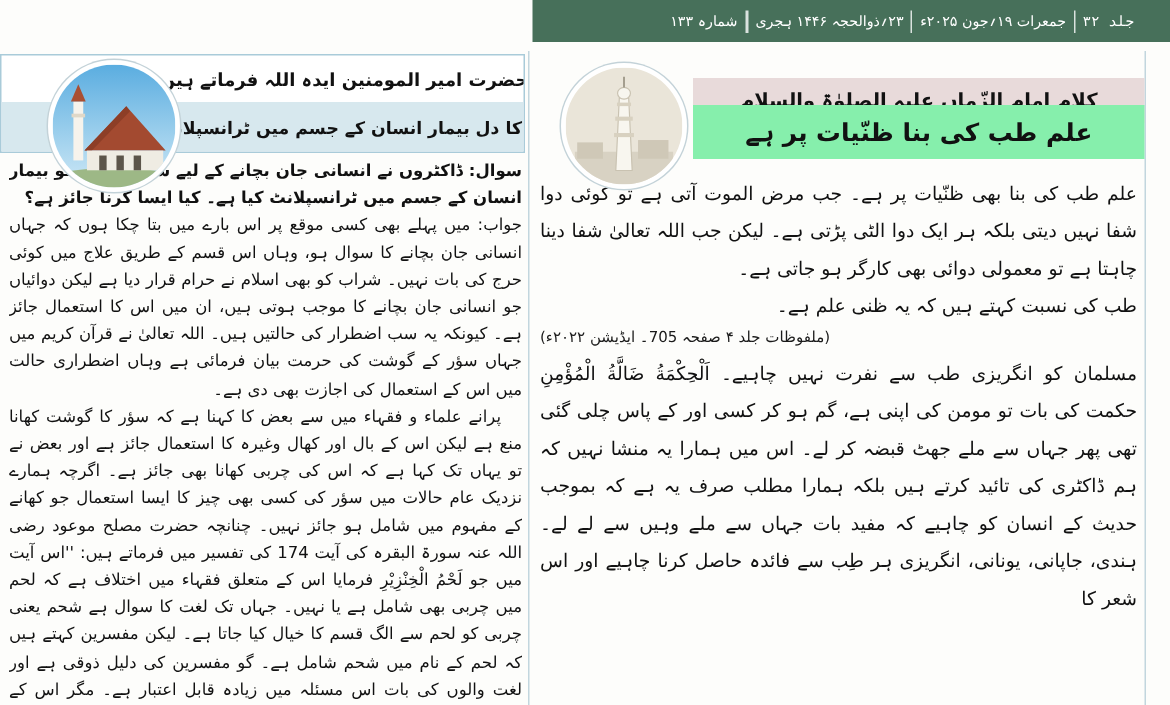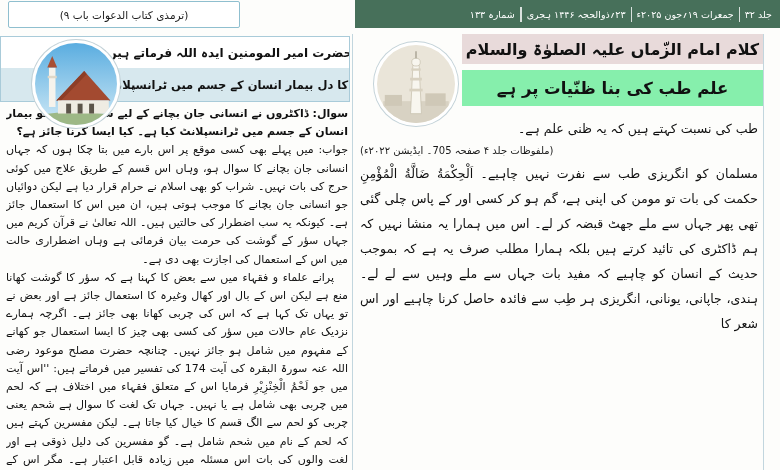--- a/index.html
+++ b/index.html
@@ -18,21 +18,21 @@
     display:flex;align-items:center;justify-content:center;
     direction:rtl;font-size:10.5px;color:#1a1a1a;
   }
   .green-bar{
     position:absolute;left:355px;top:0;width:425px;height:28px;
     background:#47705a;color:#fff;
     display:flex;flex-direction:row;align-items:center;direction:rtl;
     font-size:9.5px;overflow:hidden;white-space:nowrap;
   }
   .d-item{padding:0 5px;flex:0 0 auto;}
-  .d-item.first{padding-right:8px;}
+  .d-item.first{padding-right:24px;font-family:Liberation Mono, monospace;}
   .d-sep{width:1px;height:15px;background:rgba(255,255,255,.8);flex:0 0 auto;}
 
   
   .divider-mid{position:absolute;left:352px;top:34px;width:1px;height:436px;background:#c2d6de;}
   .divider-right{position:absolute;left:763px;top:34px;width:1px;height:436px;background:#c2d6de;}
 
   
   .left-header{
     position:absolute;left:0;top:36px;width:350px;height:66px;
     border:1px solid #a9cbd9;background:#fff;box-sizing:border-box;
@@ -57,45 +57,42 @@
   .left-body{
     position:absolute;left:6px;top:105px;width:342px;height:365px;overflow:hidden;
     direction:rtl;text-align:justify;font-size:11px;line-height:18.2px;
   }
   .left-body p{margin:0;}
   .q-para{font-weight:bold;}
   .ans-indent{text-indent:14px;}
 
   
   .pink-band{
-    position:absolute;left:462px;top:34px;width:301px;height:30px;background:#e8dada;
+    position:absolute;left:462px;top:52px;width:301px;height:30px;background:#e8dada;
     display:flex;align-items:center;justify-content:center;
-    direction:rtl;font-weight:bold;font-size:16px;white-space:nowrap;overflow:hidden;
+    direction:rtl;font-weight:bold;font-size:13px;white-space:nowrap;overflow:hidden;
   }
   .light-band{
     position:absolute;left:462px;top:70px;width:301px;height:36px;background:#86efac;
     display:flex;align-items:center;justify-content:center;
     direction:rtl;font-weight:bold;font-size:16.5px;white-space:nowrap;overflow:hidden;
   }
   .right-body{
     position:absolute;left:360px;top:116px;width:398px;height:354px;overflow:hidden;
     direction:rtl;text-align:justify;font-size:12.5px;line-height:25px;
   }
   .right-body p{margin:0;}
   .r-ref{font-size:10px;text-align:left;line-height:20px;margin:3px 0 8px 0;color:#1a1a1a;}
   .r-closing{text-align:left;}
 </style>
 </head>
 <body>
 
 <div class="page">
 
-  <div class="citation-box">
-    <span>(ترمذی کتاب الدعوات باب ۹)</span>
-  </div>
 
   <div class="green-bar">
     <span class="d-item first">جلد ۳۲</span>
     <span class="d-sep"></span>
     <span class="d-item">جمعرات ۱۹؍جون ۲۰۲۵ء</span>
     <span class="d-sep"></span>
     <span class="d-item">۲۳؍ذوالحجہ ۱۴۴۶ ہجری</span>
     <span class="d-sep"></span>
     <span class="d-sep"></span>
     <span class="d-item">شمارہ ۱۳۳</span>
@@ -158,18 +155,19 @@
       <polygon points="43,88 57,88 54,26 46,26" fill="#f8f6ef" stroke="#c9c2b1" stroke-width="1"></polygon>
       <rect x="41.5" y="56" width="17" height="3.5" fill="#d8d1c0"></rect>
       <rect x="42.5" y="42" width="15" height="3.5" fill="#d8d1c0"></rect>
       <rect x="44" y="30" width="12" height="3" fill="#d8d1c0"></rect>
       <ellipse cx="50" cy="22" rx="5.5" ry="5" fill="#f8f6ef" stroke="#c9c2b1" stroke-width="1"></ellipse>
       <line x1="50" y1="17" x2="50" y2="8" stroke="#9a9484" stroke-width="1.5"></line>
     </svg>
   </div>
 
   <div class="right-body">
+    <p>علم طب کی بنا بھی ظنّیات پر ہے۔ جب مرض الموت آتی ہے تو کوئی دوا شفا نہیں دیتی بلکہ ہر ایک دوا الٹی پڑتی ہے۔ لیکن جب اللہ تعالیٰ شفا دینا چاہتا ہے تو معمولی دوائی بھی کارگر ہو جاتی ہے۔</p>
     <p>طب کی نسبت کہتے ہیں کہ یہ ظنی علم ہے۔</p>
     <p class="r-ref">(ملفوظات جلد ۴ صفحہ 705۔ ایڈیشن ۲۰۲۲ء)</p>
     <p>مسلمان کو انگریزی طب سے نفرت نہیں چاہیے۔ اَلْحِكْمَةُ ضَالَّةُ الْمُؤْمِنِ حکمت کی بات تو مومن کی اپنی ہے، گم ہو کر کسی اور کے پاس چلی گئی تھی پھر جہاں سے ملے جھٹ قبضہ کر لے۔ اس میں ہمارا یہ منشا نہیں کہ ہم ڈاکٹری کی تائید کرتے ہیں بلکہ ہمارا مطلب صرف یہ ہے کہ بموجب حدیث کے انسان کو چاہیے کہ مفید بات جہاں سے ملے وہیں سے لے لے۔ ہندی، جاپانی، یونانی، انگریزی ہر طِب سے فائدہ حاصل کرنا چاہیے اور اس شعر کا</p>
   </div>
 
 </div>
 
 </body></html>

